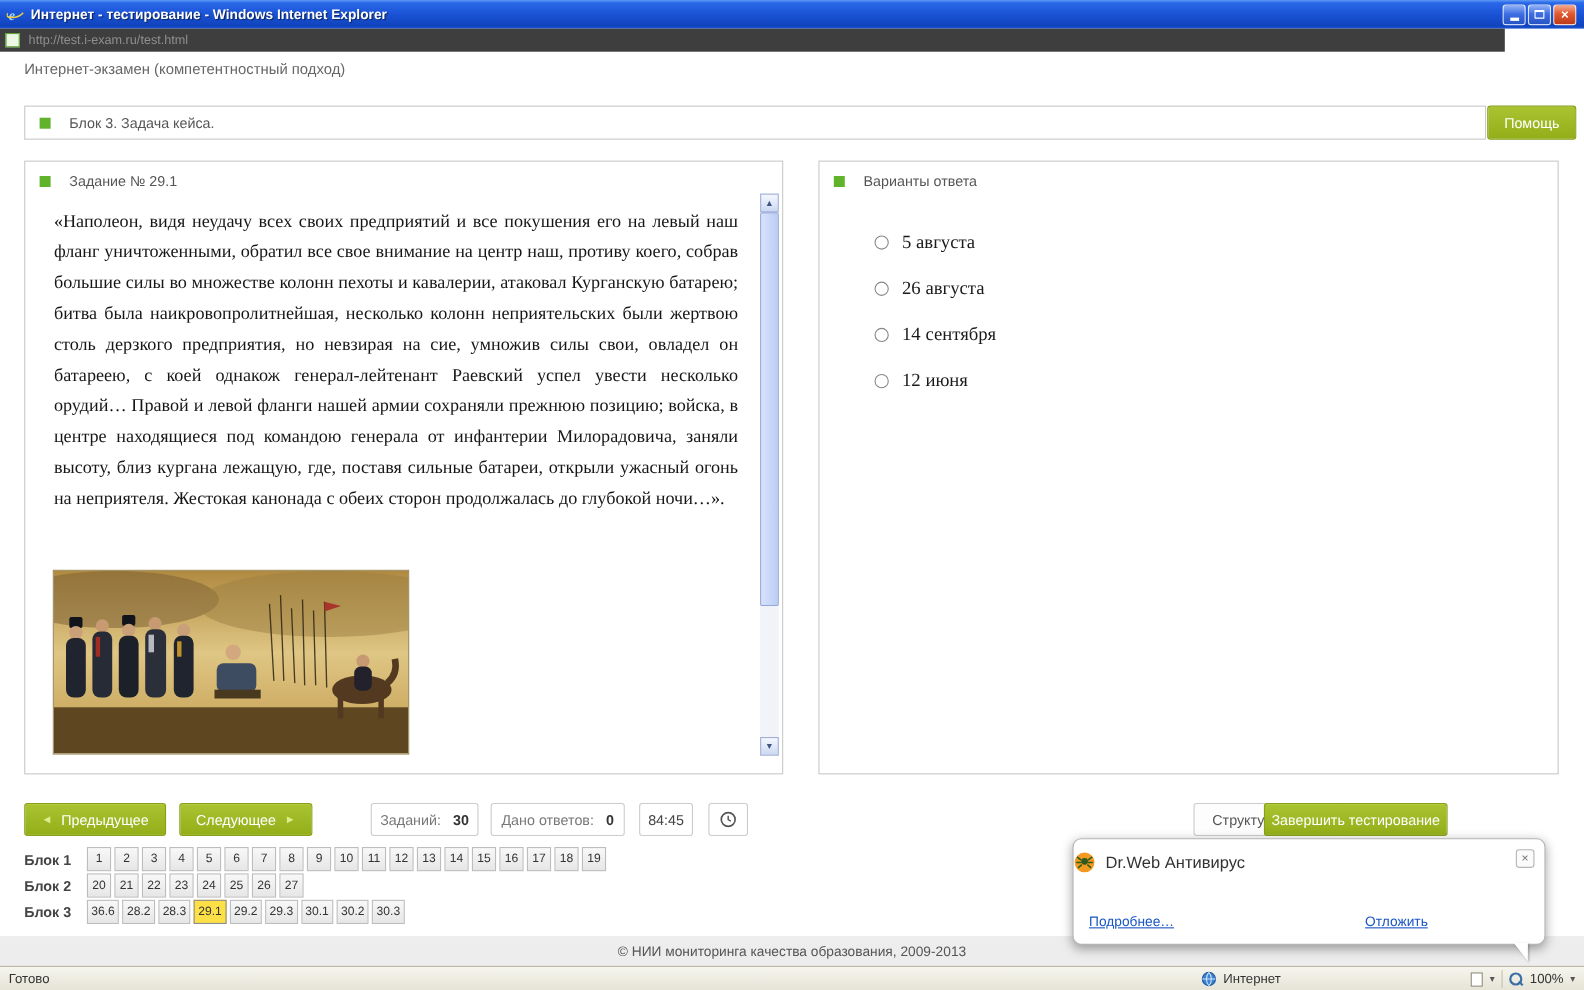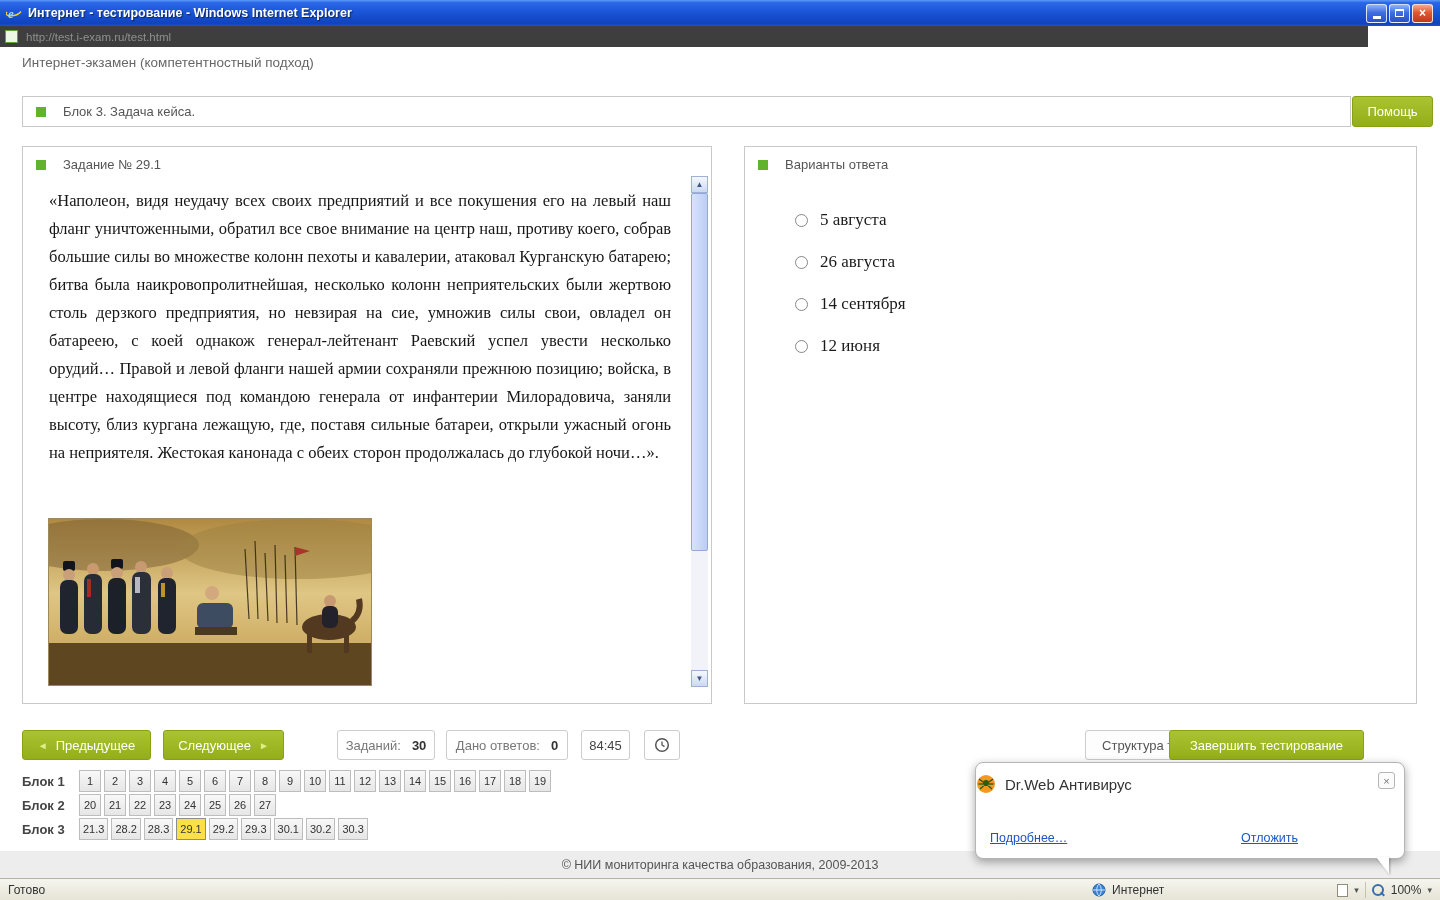--- a/index.html
+++ b/index.html
@@ -68,21 +68,21 @@
 .btn-next{left:163px;width:121px;}
 .arrow{font-size:10px;color:#dcee8a;}
 .stat-box{background:#fff;border:1px solid #ccc;border-radius:3px;color:#777;gap:11px;}
 .box-tasks{left:337px;width:98px;}
 .box-answered{left:446px;width:122px;}
 .box-timer{left:581px;width:49px;color:#444;}
 .stat-val{color:#333;font-weight:bold;}
 .btn-clock{left:644px;width:36px;background:#fff;border:1px solid #ccc;border-radius:3px;cursor:pointer;}
 .btn-structure{left:1085px;width:132px;background:#fdfdfd;border:1px solid #ccc;border-radius:3px;
   color:#555;cursor:pointer;font-family:inherit;font-size:13px;}
-.btn-finish{left:1149px;width:195px;margin-left:20px;}
+.btn-finish{left:1149px;width:167px;}
 
 
 .blocks{position:absolute;left:22px;top:771px;display:flex;flex-direction:column;gap:4px;}
 .block-row{display:flex;align-items:center;gap:3px;height:20px;}
 .block-label{width:54px;font-weight:bold;font-size:13px;color:#444;flex:none;}
 .qbtn{min-width:22px;height:22px;padding:0 3px;background:linear-gradient(#f8f8f8,#e6e6e6);
   border:1px solid #bdbdbd;font-size:11px;color:#333;cursor:pointer;font-family:inherit;}
 .qbtn.selected{background:#fde047;border-color:#8d8d8d;}
 
 
@@ -309,21 +309,21 @@
         <button class="qbtn">21</button>
         <button class="qbtn">22</button>
         <button class="qbtn">23</button>
         <button class="qbtn">24</button>
         <button class="qbtn">25</button>
         <button class="qbtn">26</button>
         <button class="qbtn">27</button>
       </div>
       <div class="block-row">
         <span class="block-label">Блок 3</span>
-        <button class="qbtn">21.3</button>
+        <button class="qbtn">36.6</button>
         <button class="qbtn">28.2</button>
         <button class="qbtn">28.3</button>
         <button class="qbtn selected">29.1</button>
         <button class="qbtn">29.2</button>
         <button class="qbtn">29.3</button>
         <button class="qbtn">30.1</button>
         <button class="qbtn">30.2</button>
         <button class="qbtn">30.3</button>
       </div>
     </div>

